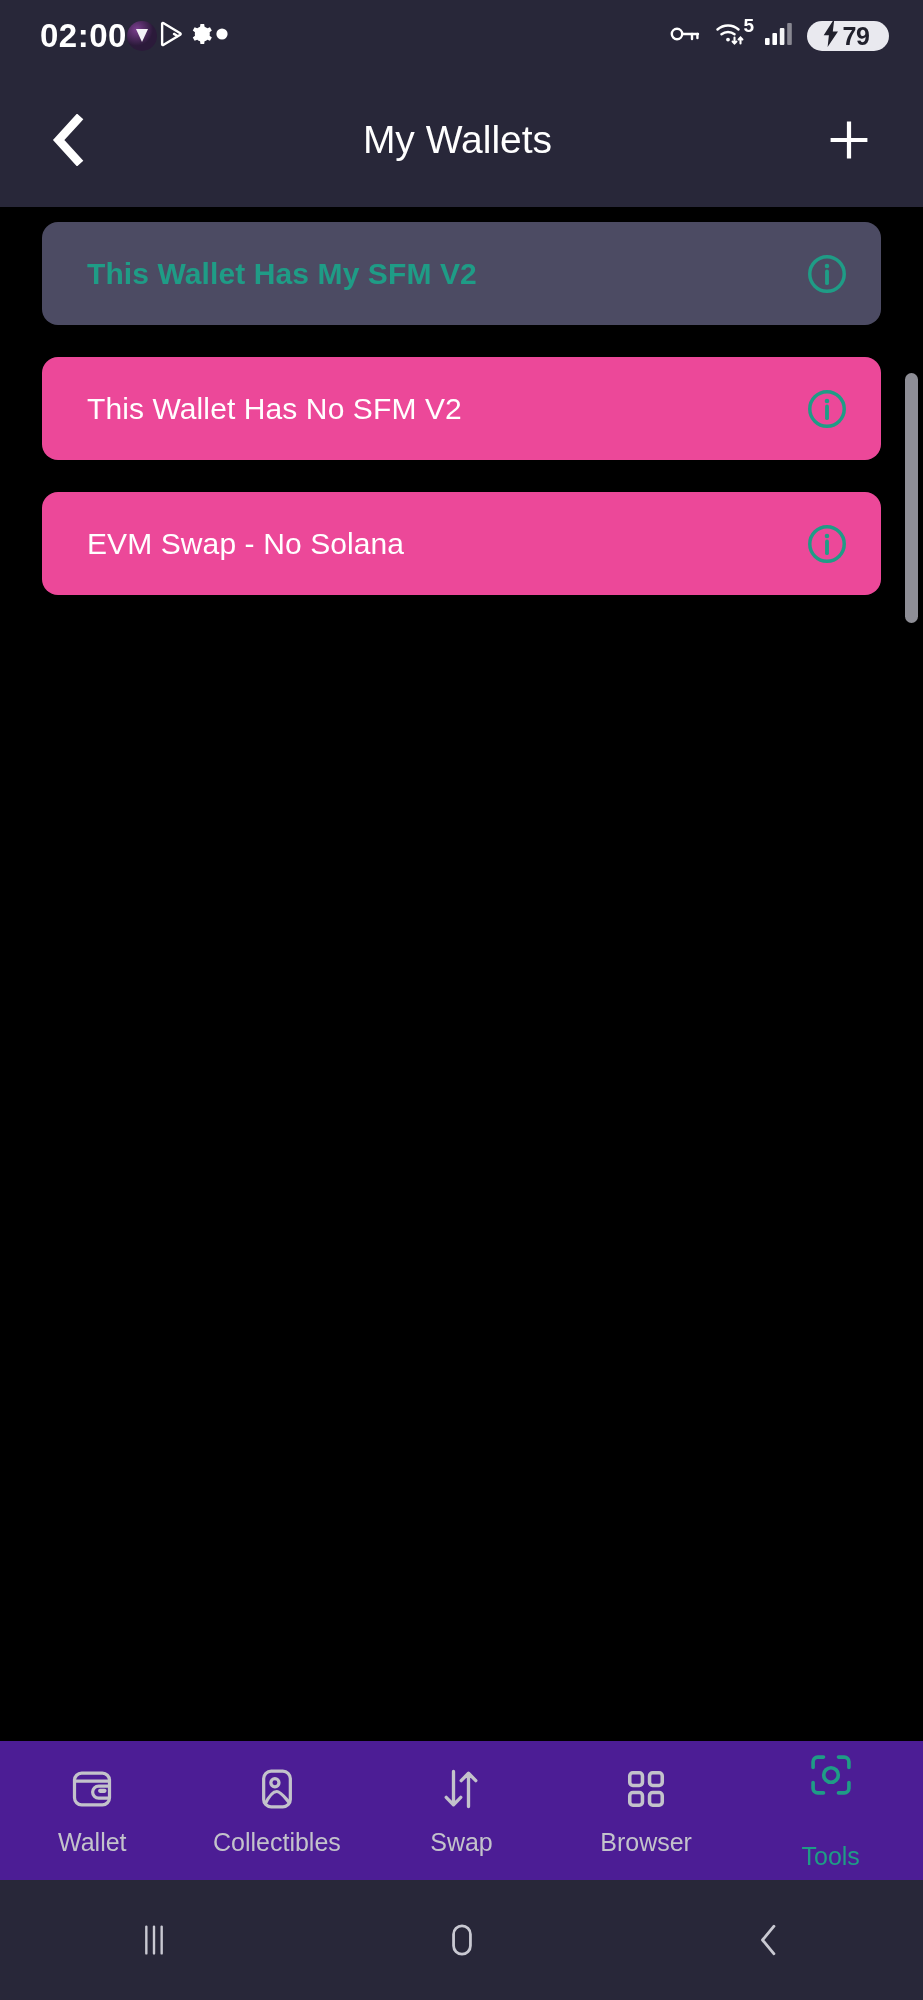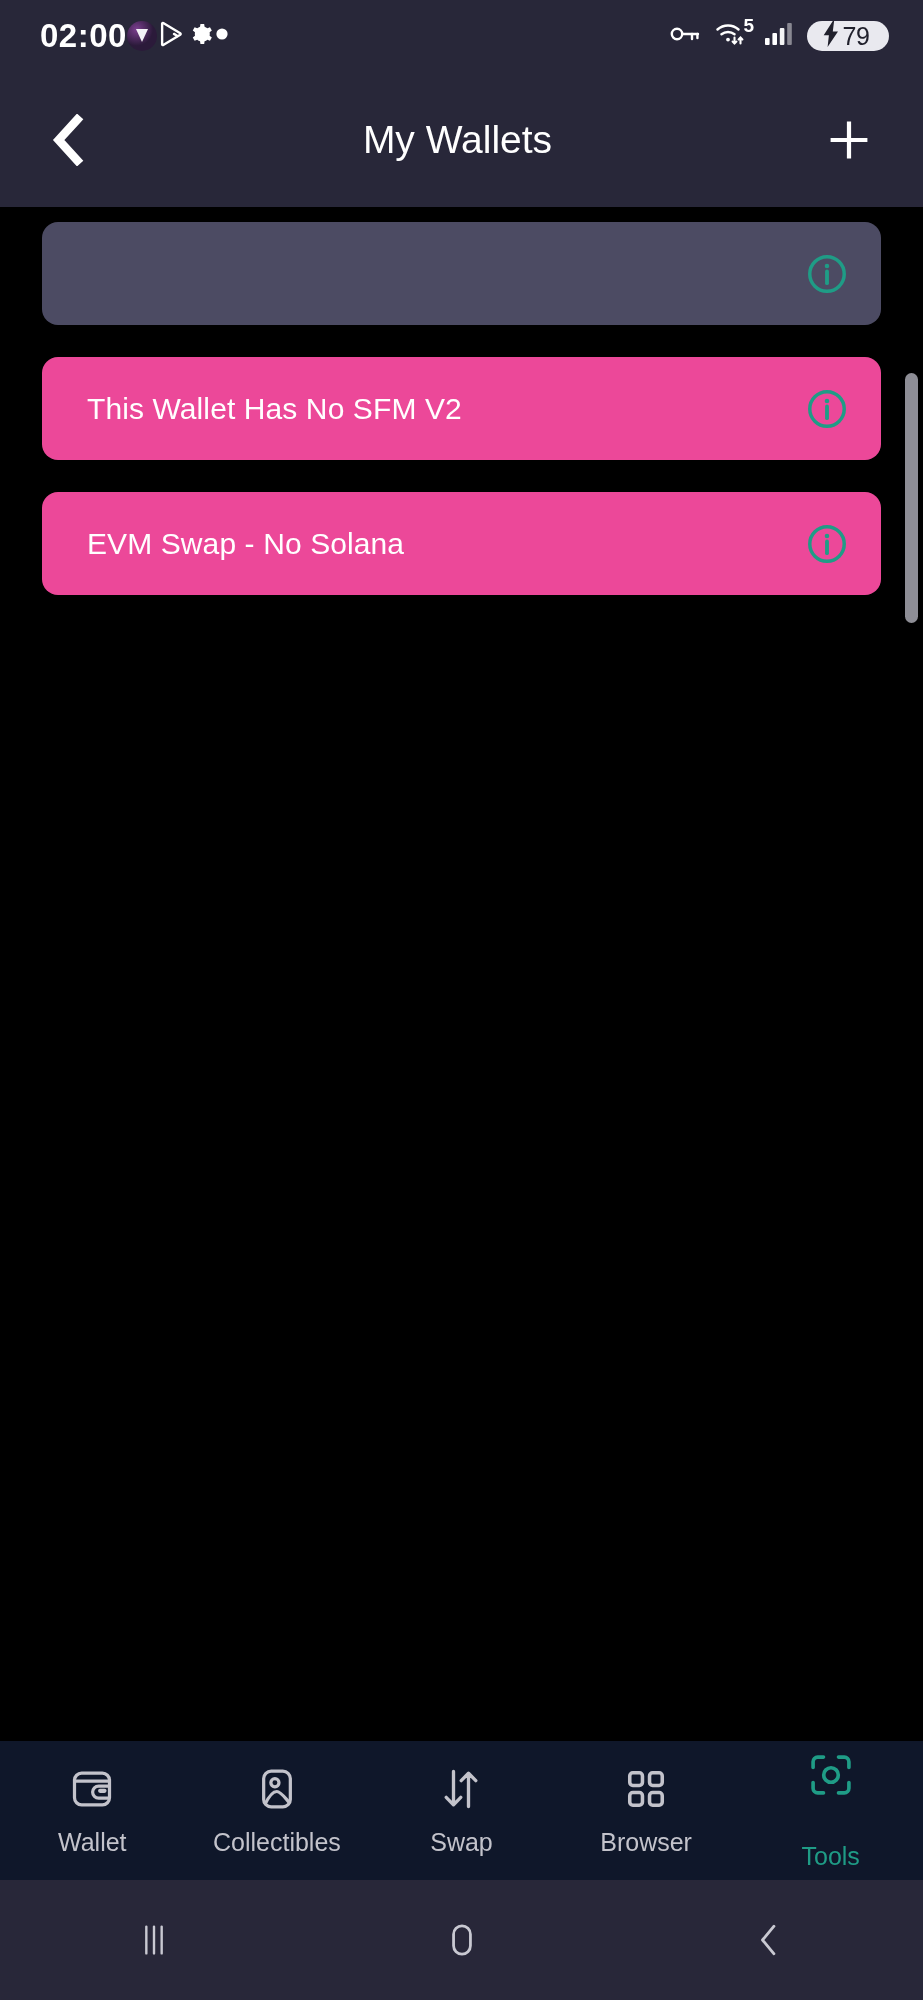--- a/index.html
+++ b/index.html
@@ -39,21 +39,21 @@
     border-left:6px solid transparent;
     border-right:6px solid transparent;
     border-top:13px solid #f3f3f7;
   }
   .battery {
     height:30px; min-width:82px; border-radius:16px;
     background:#e9e9ef;
     display:flex; align-items:center; justify-content:center;
     gap:3px; padding:0 12px 0 8px;
   }
-  .battery-num { color:#20202c; font-size:25px; font-weight:normal; letter-spacing:-0.5px; }
+  .battery-num { color:#20202c; font-size:25px; font-weight:bold; letter-spacing:-0.5px; }
 
   
   .appbar {
     height:135px;
     background:#282739;
     display:flex; align-items:center;
     padding:0 44px 0 38px;
     position:relative;
   }
   .appbar-title {
@@ -94,21 +94,21 @@
     width:13px; height:250px;
     border-radius:7px;
     background:#8e8e96;
     cursor:pointer;
   }
 
   
   .tabbar {
     position:absolute; left:0; right:0; bottom:120px;
     height:139px;
-    background:#0f172a;
+    background:#4c1d95;
     display:flex; align-items:center;
   }
   .tab {
     flex:1; display:flex; flex-direction:column;
     align-items:center; justify-content:center; gap:14px;
     cursor:pointer;
   }
   .tab-label { font-size:25px; color:#c3c3cb; }
   .tab.active .tab-label { color:#1f9c86;margin-top:28px; }
   .tab-ico { height:50px; display:flex; align-items:center; justify-content:center; }
@@ -197,20 +197,21 @@
   <div class="add-btn">
     <svg width="46" height="46" viewBox="0 0 24 24" fill="none" stroke="#fff" stroke-width="2.2" stroke-linecap="square">
       <path d="M12 3.5 V20.5 M3.5 12 H20.5"></path>
     </svg>
   </div>
 </div>
 
 <div class="content">
 
   <div class="wallet-card selected">
+    <span class="wallet-name">This Wallet Has My SFM V2</span>
     <span class="info-icon">
       <svg width="44" height="44" viewBox="0 0 24 24" fill="none" stroke="#1f9c86" stroke-width="1.9">
         <circle cx="12" cy="12" r="9.4"></circle>
         <circle cx="12" cy="7.6" r="1.25" fill="#1f9c86" stroke="none"></circle>
         <path d="M12 10.6 v6.4" stroke-linecap="round" stroke-width="2.1"></path>
       </svg>
     </span>
   </div>
 
   <div class="wallet-card">

